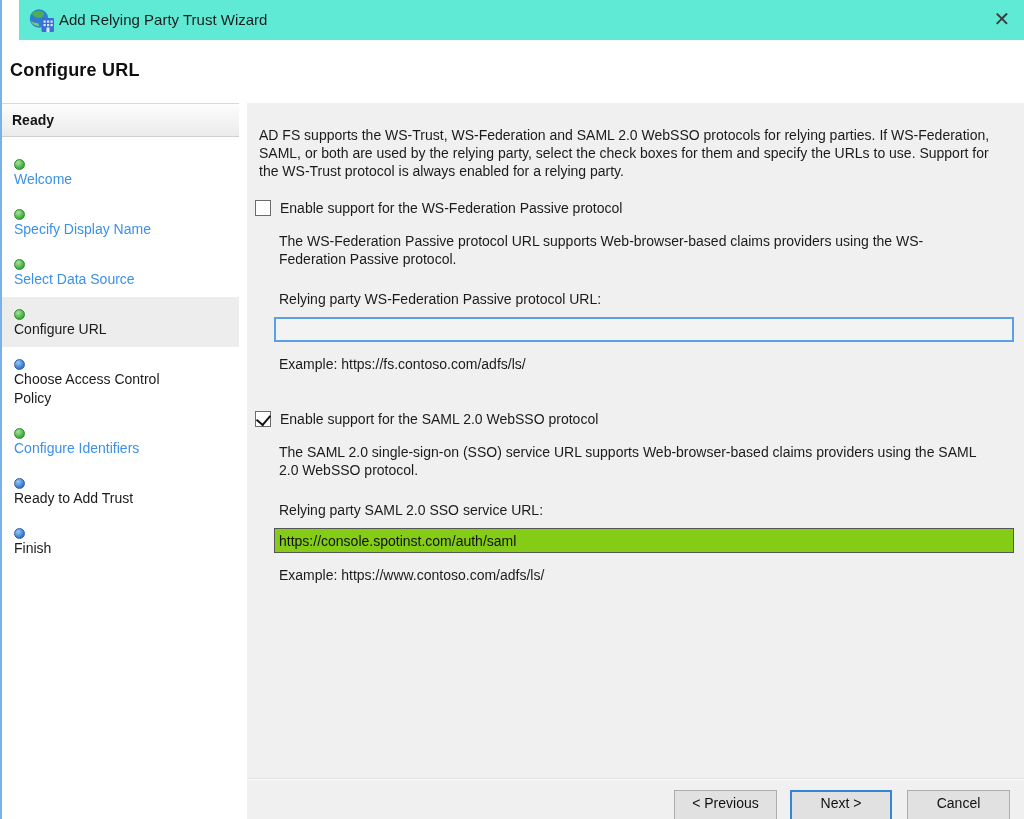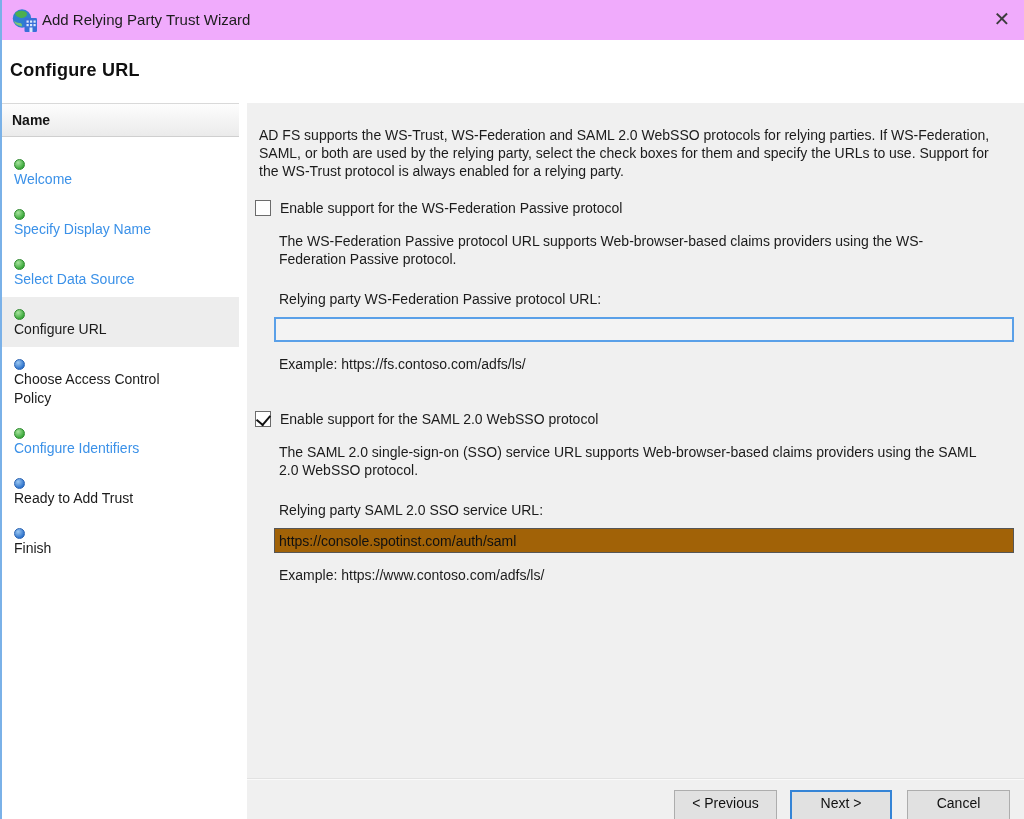--- a/index.html
+++ b/index.html
@@ -5,21 +5,21 @@
   * { margin:0; padding:0; box-sizing:border-box; }
   html,body { width:1024px; height:819px; }
   body { font-family:"Liberation Sans", sans-serif; color:#1b1b1b; background:#fff; }
 
   .window {
     position:relative; width:1024px; height:819px; background:#ffffff;
     border-left:2px solid #7ab1e8; overflow:hidden;
   }
 
   
-  .titlebar { position:absolute; top:0; left:0; right:0; height:40px; background:#f0abfc; }
+  .titlebar { position:absolute; top:0; left:17px; right:0; height:40px; background:#5eead4; }
   .app-icon { position:absolute; left:10px; top:8px; width:26px; height:25px; }
   .title-text { position:absolute; left:40px; top:11px; font-size:15px; color:#1d1d1d; }
   .close-btn {
     position:absolute; right:4px; top:4px; width:36px; height:30px;
     display:flex; align-items:center; justify-content:center;
     font-size:20px; color:#3c3c3c; background:transparent; border:none; cursor:pointer;
     font-family:"DejaVu Sans", sans-serif;
   }
 
   
@@ -72,21 +72,21 @@
 
   .sub-block { margin-left:20px; }
   .proto-desc { margin-top:15px; max-width:705px; color:#1b1b1b; }
   .url-label { margin-top:22px; color:#1b1b1b; }
   .url-input {
     display:block; margin:9px 0 0 15px; width:740px; height:25px;
     font-family:"Liberation Sans", sans-serif; font-size:14px; color:#111;
     padding:2px 4px; outline:none;
   }
   .url-input.focused { border:2px solid #5aa0e8; background:#f3f3f3; caret-color:#000; }
-  .url-input.normal  { border:1px solid #565656; background:#a16207; }
+  .url-input.normal  { border:1px solid #565656; background:#84cc16; }
   .example { margin-top:13px; color:#1b1b1b; }
 
   
   .footer-divider {
     position:absolute; left:245px; right:0; top:778px; height:2px;
     background:#fafafa; border-top:1px solid #e2e2e2;
   }
   .btn {
     position:absolute; top:790px; height:32px; background:#e1e1e1;
     border:1px solid #adadad; font-family:"Liberation Sans", sans-serif;
@@ -118,21 +118,21 @@
     </svg>
     <span class="title-text">Add Relying Party Trust Wizard</span>
     <button class="close-btn">✕</button>
   </div>
 
   <div class="page-heading">Configure URL</div>
 
   <div class="content">
 
     <div class="sidebar">
-      <div class="steps-header">Name</div>
+      <div class="steps-header">Ready</div>
       <ul class="steps-list" id="steps-list">
           <li class="step-item done">
             <span class="step-dot"></span>
             <span class="step-label">Welcome</span>
           </li>
           <li class="step-item done">
             <span class="step-dot"></span>
             <span class="step-label">Specify Display Name</span>
           </li>
           <li class="step-item done">

